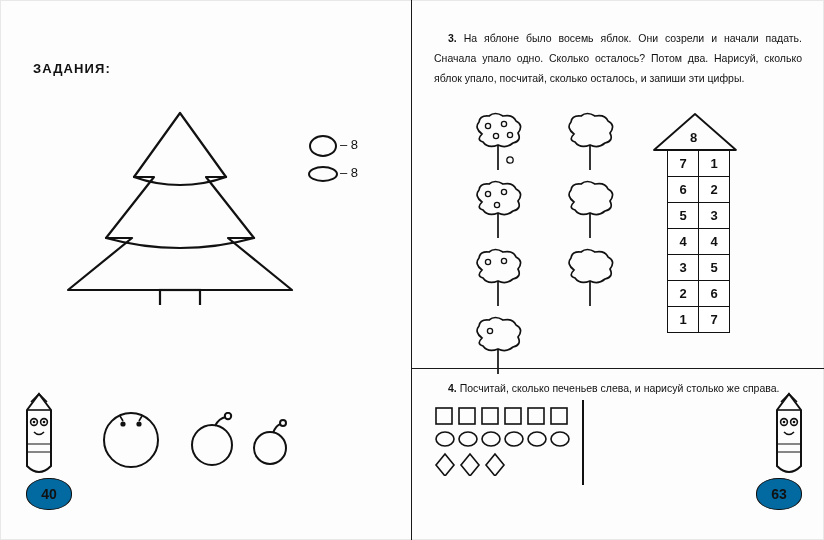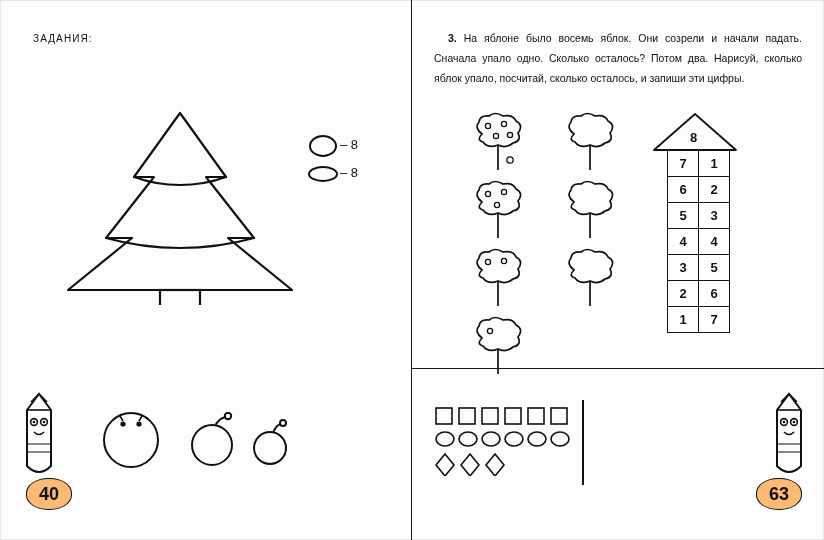--- a/index.html
+++ b/index.html
@@ -36,48 +36,49 @@
     position: absolute;
     top: 0;
     height: 540px;
     width: 412px;
   }
   .page-left { left: 0; }
   .page-right { left: 412px; }
 
   .hdr {
     position: absolute;
-    font-weight: normal;
-    font-size: 10px;
+    font-weight: bold;
+    font-size: 13px;
     letter-spacing: 1.1px;
     color: #111;
+    margin-top: 28px;
   }
   .task {
     position: absolute;
     font-size: 10.5px;
     line-height: 20px;
     color: #111;
     text-align: justify;
   }
   .num { font-weight: bold; }
 
   
   .pagenum {
     position: absolute;
     width: 44px;
     height: 30px;
     border: 1.6px solid #111;
     border-radius: 22px/15px;
     display: flex;
     align-items: center;
     justify-content: center;
-    font-size: 18px;
+    font-size: 14px;
     font-weight: bold;
     color: #111;
-    background: #fdba74;
+    background: #0369a1;
   }
 
   svg { display: block; }
   .abs { position: absolute; }
 
   .count-label {
     position: absolute;
     font-size: 13px;
     color: #111;
   }
@@ -287,20 +288,21 @@
         </tr>
         <tr>
           <td>1</td>
           <td>7</td>
         </tr>
       </tbody>
     </table>
 
     <div class="abs" style="left:0px; top:368px; width:412px; height:1px; background:#1a1a1a;"></div>
 
+    <div class="task" style="left:22px; top:378px; width:368px; text-indent:14px;"><span class="num">4.</span> <span>Посчитай, сколько печеньев слева, и нарисуй столько же справа.</span></div>
 
     <div class="abs" style="left:22px; top:406px;">
       <svg width="170" height="70" viewBox="0 0 170 70">
         <g fill="none" stroke="#111" stroke-width="1.6">
           <rect x="2" y="2" width="16" height="16"></rect>
           <rect x="25" y="2" width="16" height="16"></rect>
           <rect x="48" y="2" width="16" height="16"></rect>
           <rect x="71" y="2" width="16" height="16"></rect>
           <rect x="94" y="2" width="16" height="16"></rect>
           <rect x="117" y="2" width="16" height="16"></rect>

